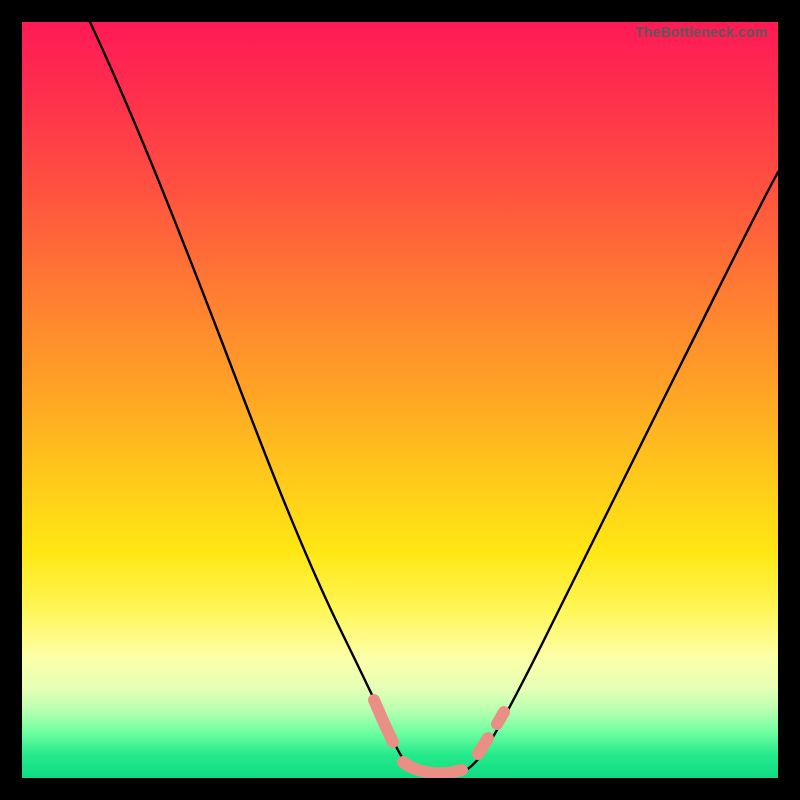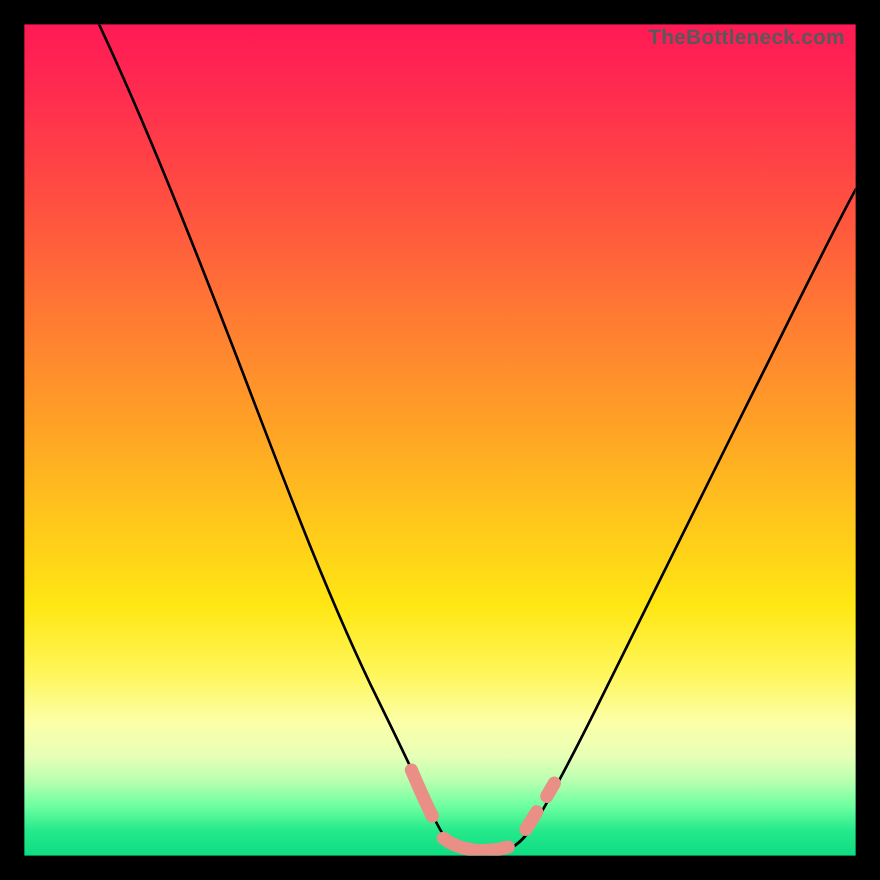--- a/index.html
+++ b/index.html
@@ -49,21 +49,21 @@
       #6effa0 94%,
       #24e98b 97%,
       #0fdc82 100%
     );
   }
   .watermark {
     position: absolute;
     top: 2px;
     right: 10px;
     font-family: Arial, Helvetica, sans-serif;
-    font-size: 19px;
+    font-size: 14px;
     font-weight: 600;
     color: #58595b;
     letter-spacing: 0.2px;
     user-select: none;
   }
   svg.curve {
     position: absolute;
     left: 0;
     top: 0;
     width: 756px;

